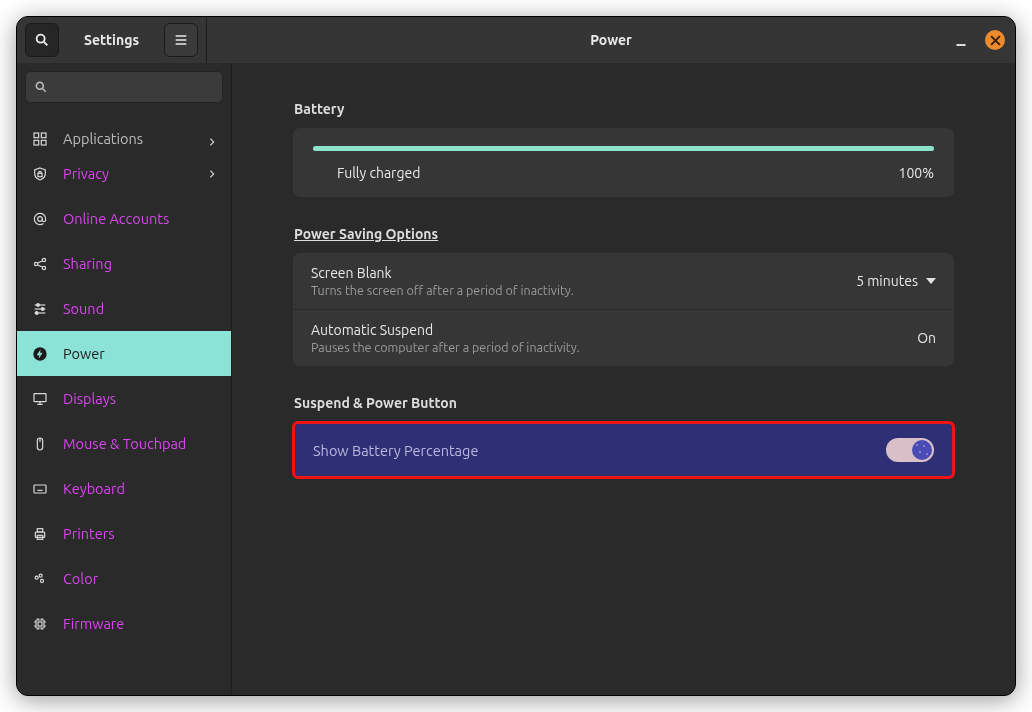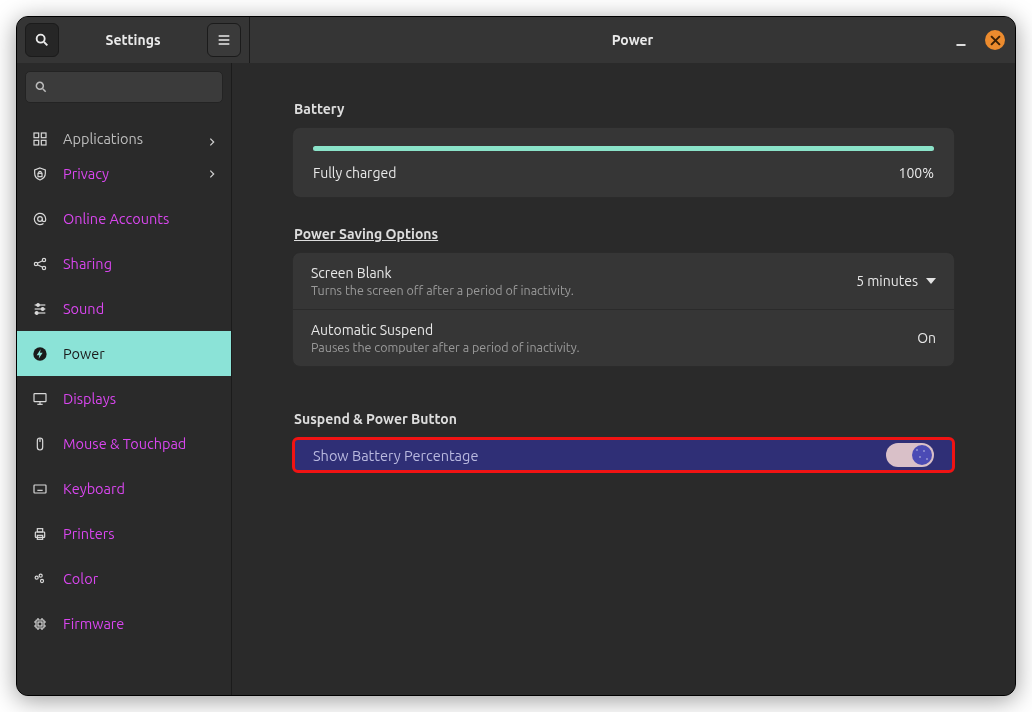--- a/index.html
+++ b/index.html
@@ -23,21 +23,21 @@
     box-shadow: 0 4px 24px rgba(0,0,0,.4);
     border: 1px solid #000;
   }
   .titlebar {
     height: 46px;
     display: flex;
     align-items: stretch;
     background: #2a2a2a;
   }
   .titlebar-left {
-    width: 233px;
+    width: 190px;
     display: flex;
     align-items: center;
     padding: 6px 8px;
     gap: 6px;
     border-right: 1px solid #1b1b1b;
     background: #353535;
   }
   .titlebar-right {
     flex: 1;
     display: flex;
@@ -188,20 +188,21 @@
   .battery-bar-fg {
     position: absolute; inset: 0;
     background: #8be3c9;
   }
   .battery-text {
     display: flex;
     justify-content: space-between;
     color: #e9e9e9;
     font-size: 14px;
     margin-top: 14px;
+    margin-left: 24px;
   }
 
   .row {
     display: flex;
     align-items: center;
     padding: 12px 18px;
     gap: 16px;
   }
   .row + .row { border-top: 1px solid #2b2b2b; }
   .row-main { flex: 1; }
@@ -217,21 +218,21 @@
 
   .highlight-card {
     background: #2f2f76;
     border-radius: 6px;
     border: 3px solid #f01313;
     padding: 0;
   }
   .highlight-row {
     display: flex;
     align-items: center;
-    padding: 3px 18px;
+    padding: 14px 18px;
   }
   .highlight-title { color: #b9b9df; font-size: 14.5px; flex: 1; }
   .toggle {
     width: 48px; height: 24px; border-radius: 14px;
     background: #d9c0c8; position: relative; cursor: pointer;
   }
   .toggle-knob {
     position: absolute; right: 2px; top: 2px;
     width: 20px; height: 20px; border-radius: 50%;
     background: #4b4bb5;
@@ -474,21 +475,21 @@
         </div>
         <div class="row">
           <div class="row-main">
             <div class="row-title">Automatic Suspend</div>
             <div class="row-sub">Pauses the computer after a period of inactivity.</div>
           </div>
           <div class="row-value">On</div>
         </div>
       </div>
 
-      <div class="section-title" style="margin-top:44px;">Suspend &amp; Power Button</div>
+      <div class="section-title" style="margin-top:28px;">Suspend &amp; Power Button</div>
       <div class="highlight-card">
         <div class="highlight-row">
           <div class="highlight-title">Show Battery Percentage</div>
           <div class="toggle">
             <div class="toggle-knob"></div>
           </div>
         </div>
       </div>
 
     </div>

